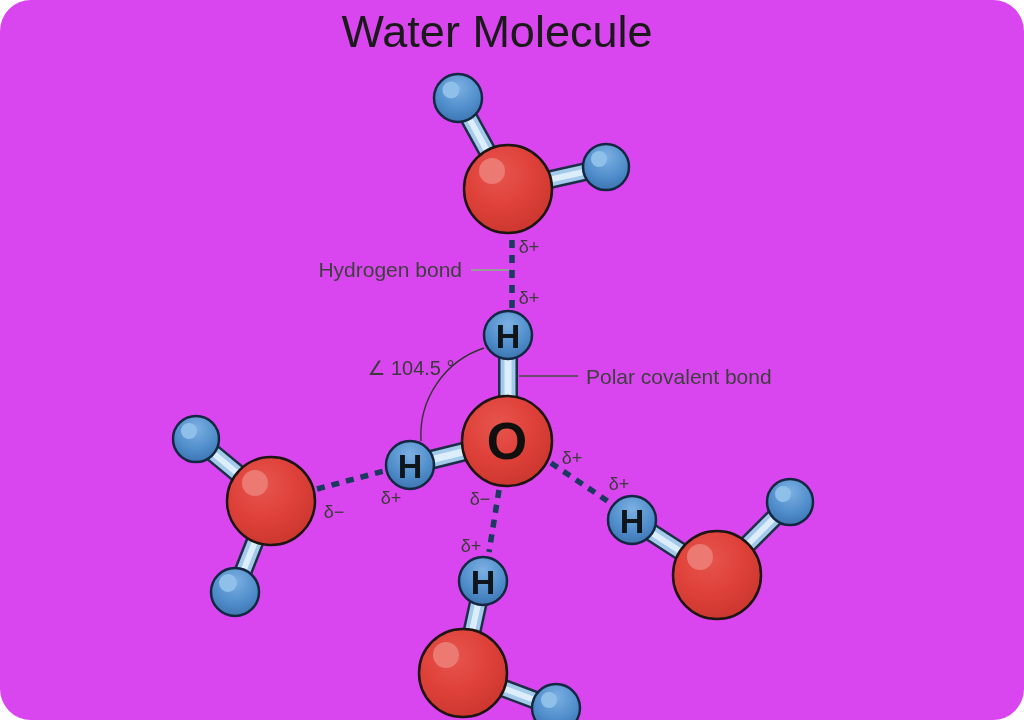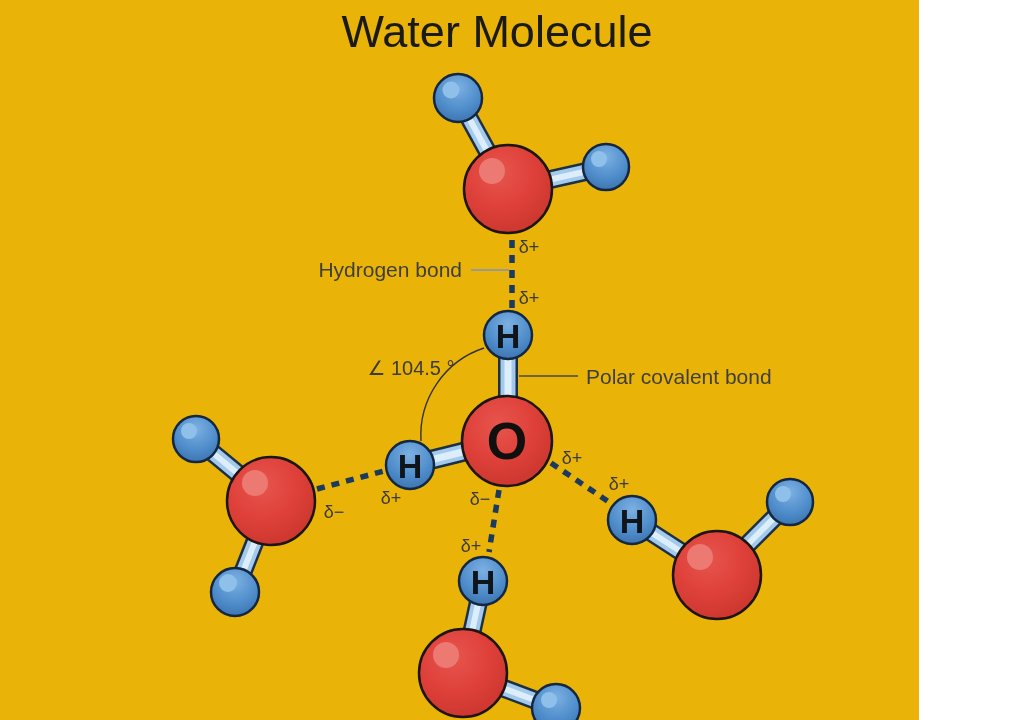--- a/index.html
+++ b/index.html
@@ -2,25 +2,26 @@
 <html><head>
 <meta charset="utf-8">
 <style>
   html, body {
     margin: 0;
     padding: 0;
     background: #ffffff;
   }
   .canvas {
     position: relative;
-    width: 919px;
+    width: 1024px;
     height: 720px;
-    background: #eab308;
+    background: #d946ef;
     overflow: hidden;
     font-family: "Liberation Sans", "DejaVu Sans", sans-serif;
+    border-radius: 31px;
   }
   svg { display: block; }
   text {
     font-family: "Liberation Sans", "DejaVu Sans", sans-serif;
     user-select: none;
   }
   .title-text    { font-size: 45px; fill: #1a1a1a; }
   .label-text    { font-size: 21px; fill: #3f3f3f; }
   .angle-text    { font-size: 20px; fill: #3b3b3b; }
   .delta-text    { font-size: 18px; fill: #3b3b3b; }

